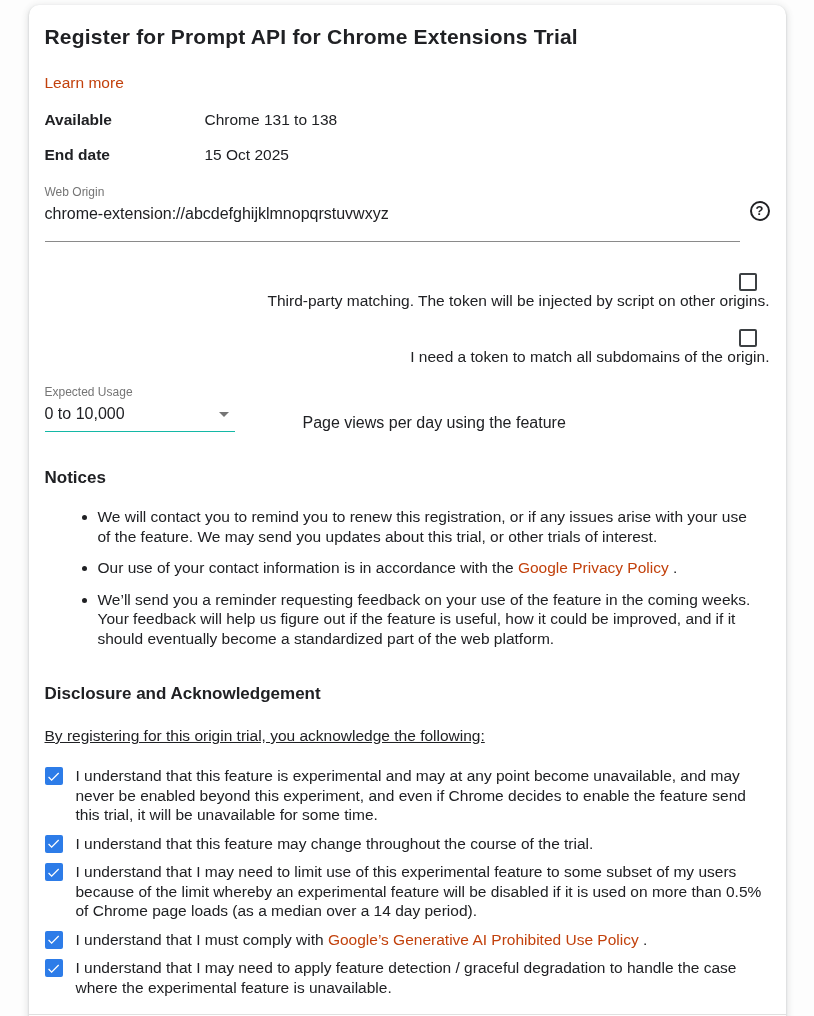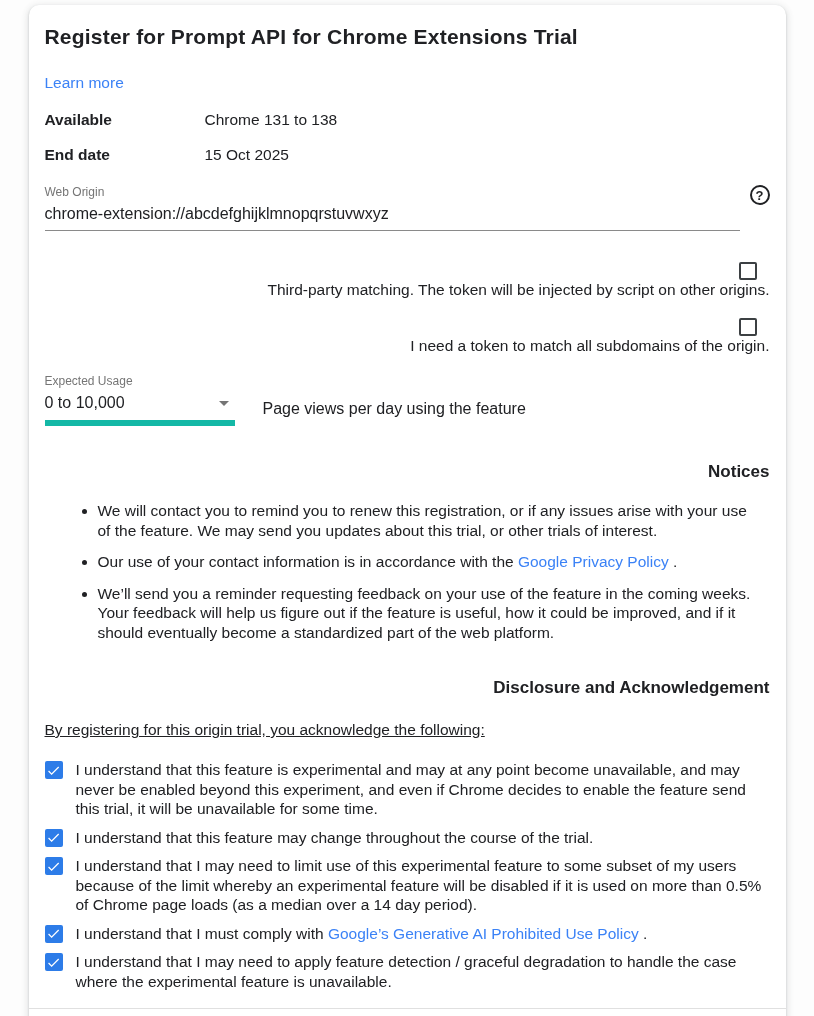--- a/index.html
+++ b/index.html
@@ -11,66 +11,66 @@
   }
   .page { width: 814px; min-height: 1016px; padding-top: 5px; }
   .card {
     width: 757px; margin: 0 auto; background: #fff;
     border-radius: 10px;
     box-shadow: 0 1px 2px rgba(60,64,67,.28), 0 2px 6px 2px rgba(60,64,67,.12);
     padding: 20px 16px 12px 16px;
   }
   .title { font-size: 21px; font-weight: bold; margin: 0 0 24px 0; letter-spacing: .2px; }
   .intro { font-size: 15.5px; line-height: 20px; margin: 0; max-width: 725px; }
-  a.link { color: #3b82f6; text-decoration: none; cursor: pointer; }
+  a.link { color: #c2410c; text-decoration: none; cursor: pointer; }
   .learn-more { display: inline-block; font-size: 15.5px; margin-top: 1px; }
 
   .info-rows { margin-top: 19px; }
   .info-row { display: flex; margin-bottom: 17px; font-size: 15.5px; }
   .info-label { width: 160px; font-weight: bold; }
 
-  .field { margin-top: 21px; display: flex; align-items: flex-start; }
+  .field { margin-top: 21px; display: flex; align-items: center; }
   .field-main { flex: 1; }
   .field-label { font-size: 12px; color: #757575; margin-bottom: 4px; }
   .field-input {
     width: 100%; border: none; border-bottom: 1px solid #8a8a8a;
     font-family: "Liberation Sans", sans-serif;
-    font-size: 16px; color: #202124; padding: 2px 0 7px 0; background: transparent; outline: none;
+    font-size: 16px; color: #202124; padding: 2px 0 18px 0; background: transparent; outline: none;
   }
   .help-icon {
     width: 20px; height: 20px; border: 2px solid #202124; border-radius: 50%;
     display: flex; align-items: center; justify-content: center;
     font-size: 13px; font-weight: bold; color: #202124;
     margin: 0 0 6px 10px; cursor: pointer; flex: 0 0 auto;
   }
 
   .options { margin-top: 31px; }
   .option-row { display: flex; align-items: flex-end; margin-bottom: 19px; font-size: 15.5px; line-height: 19px; flex-direction: column; }
   .cb {
     width: 18px; height: 18px; flex: 0 0 auto; border-radius: 2px; margin-right: 13px; margin-top: 0px;
     cursor: pointer;
   }
   .cb.unchecked { border: 2px solid #3c4043; background: #fff; }
   .cb.checked { border: none; display: flex; align-items: center; justify-content: center; }
   .cb.checked svg { width: 15px; height: 15px; }
 
-  .usage { margin-top: 12px; display: flex; align-items: center; }
+  .usage { margin-top: 12px; display: flex; align-items: flex-end; gap: 40px; }
   .usage-select { width: 190px; cursor: pointer; }
   .usage-value-row {
     display: flex; align-items: center; justify-content: space-between;
-    border-bottom: 6px solid #14b8a6; padding: 2px 0 8px 0; font-size: 16px;
+    border-bottom: 1px solid #14b8a6; padding: 2px 0 8px 0; font-size: 16px;
   }
   .caret {
     width: 0; height: 0; margin-right: 6px;
     border-left: 5px solid transparent; border-right: 5px solid transparent;
     border-top: 5px solid #757575;
   }
   .usage-desc { font-size: 16px; margin-left: 28px; padding-top: 17px; }
 
-  .section-heading { font-size: 17px; font-weight: bold; margin: 36px 0 0 0; text-align: right; }
+  .section-heading { font-size: 17px; font-weight: bold; margin: 36px 0 0 0; }
   ul.notice-list { margin: 19px 0 0 0; padding-left: 41px; font-size: 15.5px; line-height: 19.5px; }
   ul.notice-list li { margin: 12px; padding: 0; }
 
   .disclosure-intro { font-size: 15.5px; margin: 23px 0 0 0; text-decoration: underline; }
   .acks { margin-top: 21px; }
   .ack-row { display: flex; align-items: flex-start; margin-bottom: 9px; font-size: 15.5px; line-height: 19.5px; }
   .ack-row .cb { margin-top: 1px; }
 
   .divider { border: none; border-top: 1px solid #e0e0e0; margin: 17px -16px 0 -16px; }
 

